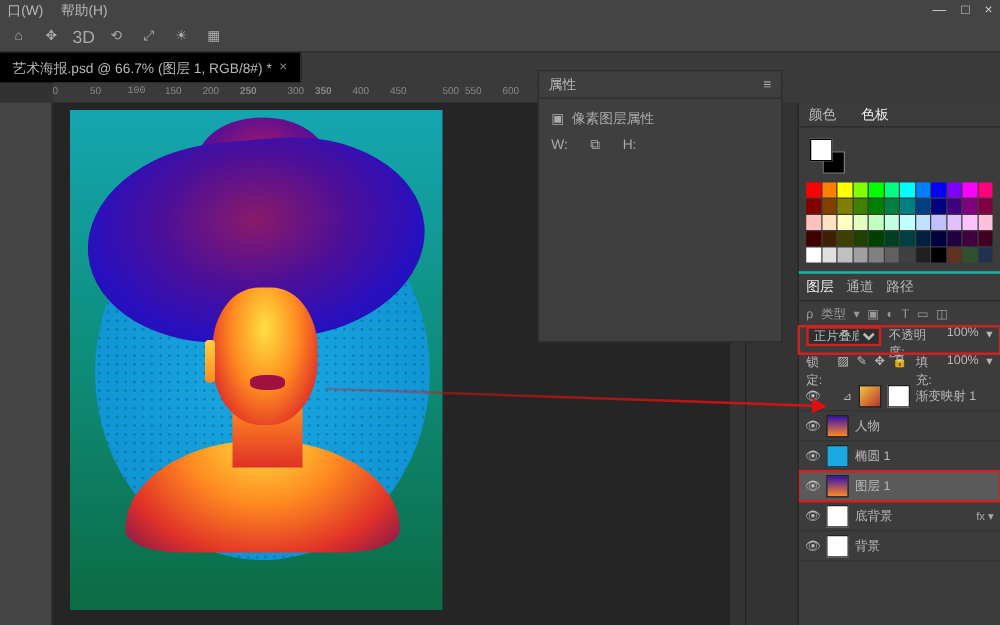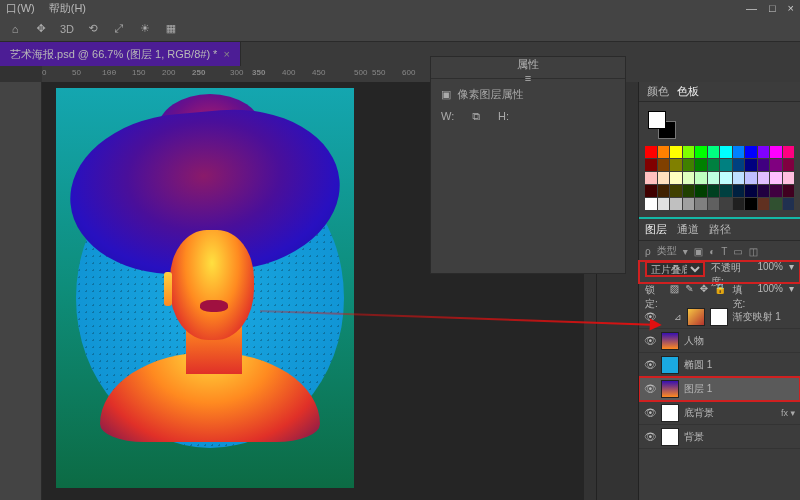--- a/index.html
+++ b/index.html
@@ -3,46 +3,46 @@
 <meta charset="utf-8">
 <style>
 * { margin: 0; padding: 0; box-sizing: border-box; font-family: "Microsoft YaHei", sans-serif; }
 body { background: #323232; color: #b8b8b8; font-size: 11px; overflow: hidden; width: 800px; height: 500px; position: relative; }
 .menubar { height: 16px; background: #444; display: flex; align-items: center; padding: 0 6px; gap: 14px; }
 .menubar span { font-size: 11px; }
 .window-ctrl { position: absolute; right: 6px; top: 2px; display: flex; gap: 12px; font-size: 11px; color: #ccc; }
 .toolbar { height: 26px; background: #444; border-bottom: 1px solid #2a2a2a; display: flex; align-items: center; padding: 0 6px; gap: 8px; }
 .toolbar .ico { width: 18px; height: 18px; display: flex; align-items: center; justify-content: center; color: #aaa; }
 .tabrow { height: 24px; background: #3a3a3a; display: flex; align-items: center; }
-.tab { height: 24px; background: #4c1d95; padding: 0 10px; display: flex; align-items: center; font-size: 11px; gap: 6px; border-right: 1px solid #2a2a2a; }
+.tab { height: 24px; background: #000000; padding: 0 10px; display: flex; align-items: center; font-size: 11px; gap: 6px; border-right: 1px solid #2a2a2a; }
 .tab .x { color: #888; }
 .ruler-h { height: 16px; background: #3a3a3a; margin-left: 42px; position: relative; overflow: hidden; font-size: 8px; color: #888; }
 .ruler-h span { position: absolute; top: 2px; }
 .main { display: flex; height: calc(500px - 16px - 26px - 24px - 16px); }
 .ltool { width: 42px; background: #444; border-right: 1px solid #2a2a2a; }
 .canvas-area { flex: 1; background: #252525; position: relative; overflow: hidden; }
 .artboard { position: absolute; left: 14px; top: 6px; width: 298px; height: 400px; background: linear-gradient(180deg,#14a6b0 0%, #0e8d7a 50%, #0c6b44 100%); }
 .halftone { position: absolute; left: 20px; top: 60px; width: 268px; height: 300px; border-radius: 50%; background: radial-gradient(circle,#1aa9e0 0%, #0c8bd0 100%); }
 .halftone::after { content:""; position:absolute; inset:0; border-radius:50%; background-image: radial-gradient(#073448 1px, transparent 1px); background-size: 7px 7px; opacity:.35; }
 .figure { position: absolute; left: 4px; top: 24px; width: 290px; height: 320px; }
 .hat { position: absolute; left: 10px; top: 0; width: 270px; height: 160px; background: radial-gradient(ellipse at 50% 40%, #8a1a6a 0%, #4a0f9a 40%, #2810c0 70%, #1510a0 100%); border-radius: 50% / 60%; transform: rotate(-5deg); }
 .crown { position: absolute; left: 98px; top: -18px; width: 104px; height: 70px; background: radial-gradient(circle at 50% 60%, #c02060 0%, #6a108a 60%, #3810b0 100%); border-radius: 50% 50% 40% 40%; }
 .face { position: absolute; left: 110px; top: 118px; width: 84px; height: 110px; background: radial-gradient(ellipse at 50% 30%, #ffe040 0%, #ff8a20 45%, #e03028 80%); border-radius: 44% 44% 46% 46%; }
 .lips { position:absolute; left: 140px; top: 188px; width: 28px; height: 12px; background:#a01040; border-radius: 40%; }
 .neck { position: absolute; left: 126px; top: 214px; width: 56px; height: 48px; background: linear-gradient(#ff8a20,#e03028); }
 .shoulders { position: absolute; left: 40px; top: 240px; width: 220px; height: 90px; background: radial-gradient(ellipse at 50% 0%, #ffde40 0%, #ff8a20 40%, #e03028 75%, #7a1850 100%); border-radius: 50% 50% 20% 20% / 80% 80% 20% 20%; }
 .earring { position:absolute; left: 104px; top: 160px; width: 8px; height: 34px; background: linear-gradient(#ffd040,#ff8a20); border-radius: 3px; }
 .prop-panel { position: absolute; left: 430px; top: 56px; width: 196px; height: 218px; background: #3f3f3f; border: 1px solid #2a2a2a; }
-.prop-hdr { height: 22px; display: flex; align-items: center; padding: 0 8px; font-size: 11px; border-bottom: 1px solid #2e2e2e; justify-content: space-between; flex-direction: column;}
+.prop-hdr { height: 22px; display: flex; align-items: center; padding: 0 8px; font-size: 11px; border-bottom: 1px solid #2e2e2e; justify-content: space-between;}
 .prop-body { padding: 8px 10px; font-size: 11px; color: #aaa; }
 .prop-row { display: flex; gap: 18px; margin: 6px 0; }
 .rside { width: 42px; background: #333; border-left: 1px solid #222; display:flex; flex-direction:column; align-items:center; padding-top:6px; gap:10px;}
 .rside .ico { width: 20px; height: 20px; color:#999; display:flex;align-items:center;justify-content:center;}
 .panels { width: 162px; background: #3c3c3c; border-left: 1px solid #222; display:flex; flex-direction:column; }
-.ptabs { height: 20px; display:flex; align-items:center; padding:0 8px; gap:8px; font-size:11px; border-bottom:1px solid #2a2a2a;text-align:right;}
+.ptabs { height: 20px; display:flex; align-items:center; padding:0 8px; gap:20px; font-size:11px; border-bottom:1px solid #2a2a2a;text-align:right;}
 .swatch-area { padding:6px; }
 .swatch-row { display:flex; gap:1px; margin-bottom:1px; }
 .sw { width:12px; height:12px; }
 .fgbg { position:relative; width:28px; height:28px; margin:3px;}
 .fgbg .fg{position:absolute;left:0;top:0;width:18px;height:18px;background:#fff;border:1px solid #000;}
 .fgbg .bg{position:absolute;right:0;bottom:0;width:18px;height:18px;background:#000;border:1px solid #777;}
 .layer-pnl { flex:1; display:flex; flex-direction:column; border-top:2px solid #14b8a6;}
 .lptabs { height:22px; display:flex; align-items:center; padding:0 6px; gap:10px; font-size:11px; border-bottom:1px solid #2a2a2a;}
 .lptabs .active{color:#eee;}
 .lp-icons { height:20px; display:flex; align-items:center; gap:6px; padding:0 6px; color:#999; font-size:10px;}
@@ -74,21 +74,21 @@
   <div class="window-ctrl">
     <span>—</span>
     <span>□</span>
     <span>×</span>
   </div>
 </div>
 
 <div class="toolbar">
   <span class="ico">⌂</span>
   <span class="ico">✥</span>
-  <span class="ico" style="font-size:11px">3D</span>
+  <span class="ico" style="font-size:14px">3D</span>
   <span class="ico">⟲</span>
   <span class="ico">⤢</span>
   <span class="ico">☀</span>
   <span class="ico">▦</span>
 </div>
 
 <div class="tabrow">
   <div class="tab">
     <span>艺术海报.psd @ 66.7% (图层 1, RGB/8#) *</span>
     <span class="x">×</span>

